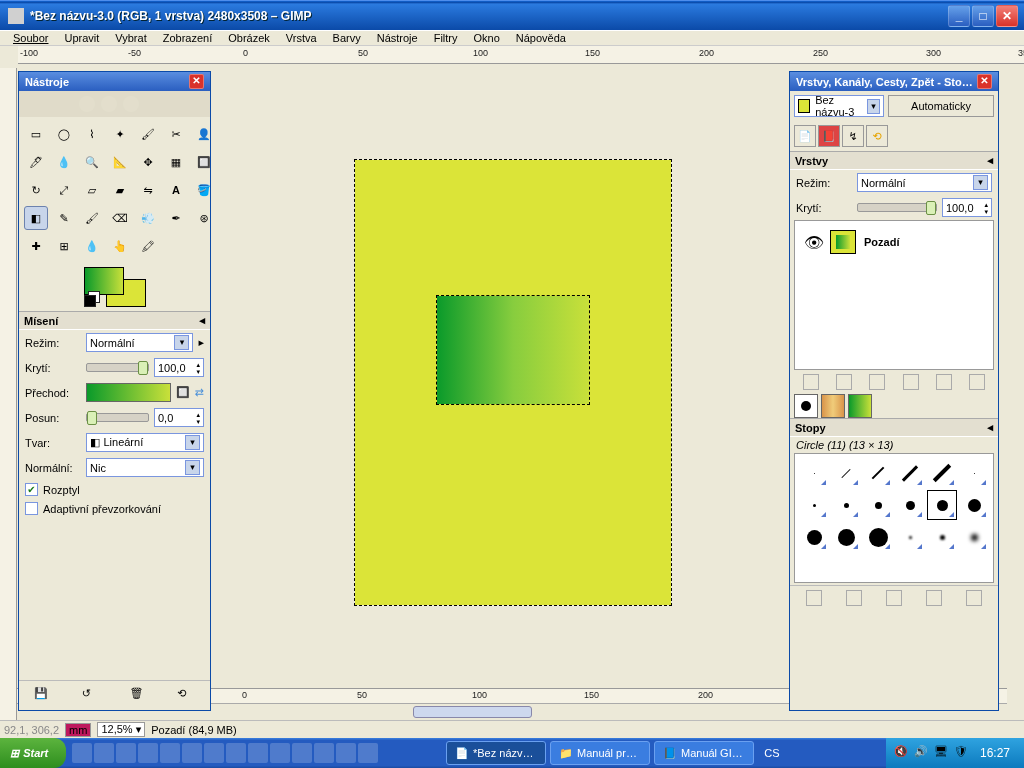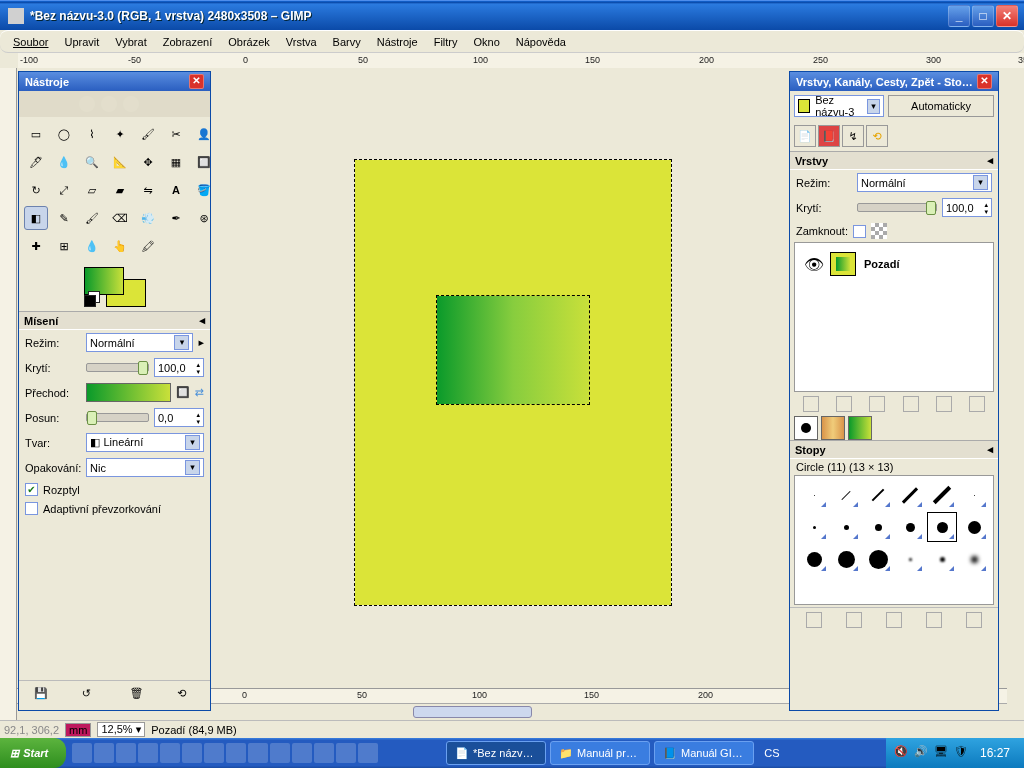--- a/index.html
+++ b/index.html
@@ -8,21 +8,21 @@
 
 .titlebar { height: 30px; background: linear-gradient(#1263d1,#0b4aa8 6%,#2b7be0 10%,#0b4aa8); color:#fff; display:flex; align-items:center; padding:0 4px; position:relative; border-top:1px solid #4e8eed;}
 .titlebar .app-icon{ width:16px; height:16px; margin:0 4px; display:inline-block; background:#d0d0d0; }
 .titlebar .title { font-weight:bold; font-size:12px; flex:1; text-shadow:1px 1px #023; padding-left:2px;}
 .win-btns{display:flex; gap:2px; margin-right:2px;}
 .win-btn{width:22px;height:22px;border-radius:3px;border:1px solid #fff3;display:flex;align-items:center;justify-content:center;font-weight:bold;font-size:12px;}
 .win-min,.win-max{background:linear-gradient(#66a1ea,#2a5ec0);}
 .win-close{background:linear-gradient(#f28078,#d9322a);}
 
 
-.menubar{height:23px;display:flex;align-items:center;padding:0 5px;border-bottom:1px solid #ccc;border-top:1px solid #fff;gap:0;background:#ece9d8;border-radius:8px;}
+.menubar{height:16px;display:flex;align-items:center;padding:0 5px;border-bottom:1px solid #ccc;border-top:1px solid #fff;gap:0;background:#ece9d8;}
 .menuitem{padding:1px 8px;}
 .menuitem u{text-decoration:underline;}
 
 
 .ruler-h{height:18px;background:#f5f2e5;border-bottom:1px solid #999;position:relative; margin-left:18px;font-size:9px;overflow:hidden;}
 .ruler-h .tlabel{position:absolute;top:2px;font-size:9px;color:#222;}
 .ruler-v{width:17px;position:absolute;left:0;top:68px;bottom:32px;background:#f5f2e5;border-right:1px solid #999;}
 .canvas-area{position:absolute;left:17px;right:0;top:68px;bottom:48px;background:#ece9d8;overflow:hidden;}
 .canvas-paper{position:absolute;left:338px;top:92px;width:316px;height:445px;background:#dbe438;outline:1px dashed #000;}
 .canvas-sel{position:absolute;left:420px;top:228px;width:152px;height:108px;background:linear-gradient(90deg,#0a9a2a,#87cd3e,#c9e03a);outline:1px dashed #000;}
@@ -275,21 +275,21 @@
       </div>
   </div>
   <div class="opt-row">
     <span class="opt-label">Tvar:</span>
     <div class="opt-combo">
         <span>◧ <span>Lineární</span></span>
         <span class="arr">▾</span>
       </div>
   </div>
   <div class="opt-row">
-    <span class="opt-label">Opakování:</span>
+    <span class="opt-label">Normální:</span>
     <div class="opt-combo">
         <span>Nic</span>
         <span class="arr">▾</span>
       </div>
   </div>
   <div class="opt-check">
     <span class="cb">✔</span>
       <span>Rozptyl</span>
   </div>
   <div class="opt-check">
@@ -339,25 +339,20 @@
   <div class="opt-row">
     <span class="opt-label">Krytí:</span>
     <div class="opt-slider">
         <div class="th"></div>
       </div>
     <div class="opt-spin">
         <span>100,0</span>
         <span style="font-size:7px;line-height:7px">▴<br>▾</span>
       </div>
   </div>
-  <div class="opt-row">
-    <span>Zamknout:</span>
-    <span class="cb" style="width:13px;height:13px;border:1px solid #7a96df;background:#fff"></span>
-    <span style="width:16px;height:16px;background:repeating-conic-gradient(#aaa 0 25%,#fff 0 50%) 0 0/8px 8px"></span>
-  </div>
   <div class="layer-list">
     <div class="layer-row">
       <span class="layer-eye">👁</span>
       <div class="layer-thumb">
           <div class="grad"></div>
         </div>
       <span style="font-weight:bold">Pozadí</span>
     </div>
   </div>
   <div class="icon-buttons-row">
@@ -372,21 +367,21 @@
     <div class="brush-tab" style="background:#fff">
         <span style="width:10px;height:10px;background:#000;border-radius:50%;display:inline-block"></span>
       </div>
     <div class="brush-tab" style="background:linear-gradient(90deg,#d9944a,#f0cc7a,#d9944a)"></div>
     <div class="brush-tab" style="background:linear-gradient(90deg,#0a9a2a,#c9e03a)"></div>
   </div>
   <div class="panel-section-h">
     <span>Stopy</span>
       <span>◂</span>
   </div>
-  <div style="padding:2px 6px;">Circle (11) (13 × 13)</div>
+  <div style="padding:2px 6px;font-style:italic">Circle (11) (13 × 13)</div>
   <div class="brush-grid-wrap">
     <div class="brush-grid">
       <div class="brush-cell">
           <div class="dot" style="width:1px;height:1px"></div>
           <div class="tri"></div>
         </div>
       <div class="brush-cell">
           <div class="slash" style="height:1px;width:12px"></div>
           <div class="tri"></div>
         </div>

